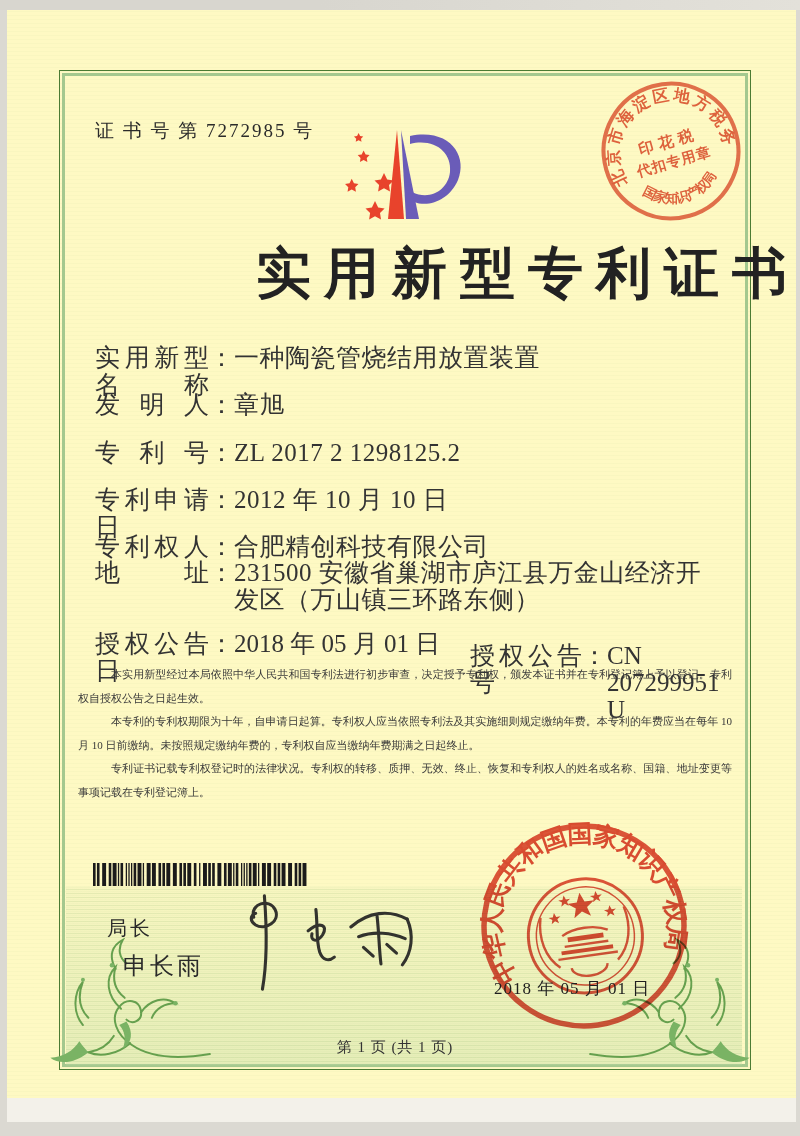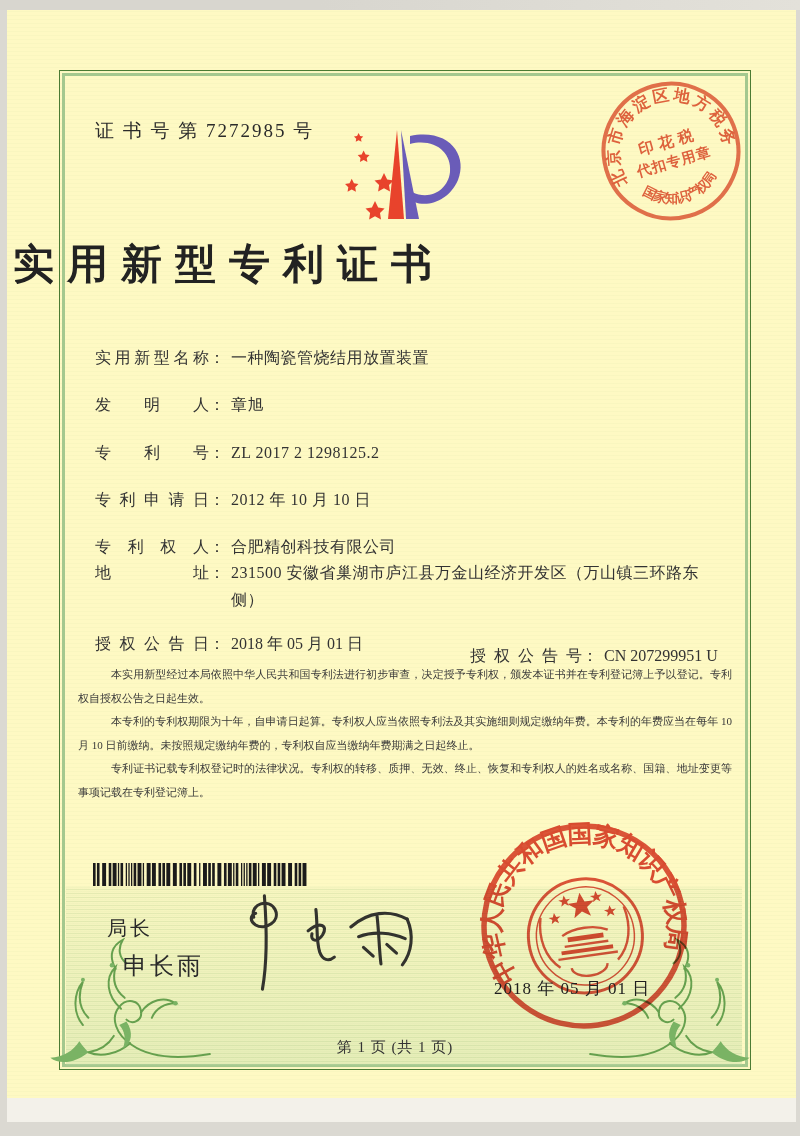--- a/index.html
+++ b/index.html
@@ -48,24 +48,24 @@
 
   .txt{position:absolute;z-index:5;color:#2e2e2e;}
 
   #cert-no{left:95px;top:118px;font-size:19px;letter-spacing:2px;color:#2b2b2b;}
 
   #logo{position:absolute;left:322px;top:122px;width:152px;height:114px;z-index:5;}
 
   #tax-stamp{position:absolute;left:597px;top:77px;width:148px;height:148px;z-index:6;
     transform:rotate(-16deg);mix-blend-mode:multiply;opacity:.92;}
 
-  #title{left:0;top:237px;width:800px;text-align:left;
-    font-size:41px;font-weight:600;letter-spacing:13px;padding-left:13px;box-sizing:border-box;color:#222;}
-
-  .frow{position:absolute;left:95px;width:616px;font-size:16px;line-height:27px;display:flex;z-index:5;color:#333;}
+  #title{left:0;top:237px;width:800px;text-align:right;
+    font-size:55px;font-weight:600;letter-spacing:13px;padding-left:13px;box-sizing:border-box;color:#222;}
+
+  .frow{position:absolute;left:95px;width:616px;font-size:25px;line-height:27px;display:flex;z-index:5;color:#333;}
   .flabel{flex:0 0 114px;text-align:justify;text-align-last:justify;}
   .fcolon{flex:0 0 22px;}
   .fvalue{flex:1;letter-spacing:.5px;}
   #frow-0{top:344px;} #frow-1{top:391px;} #frow-2{top:439px;}
   #frow-3{top:486px;justify-content:flex-end;} #frow-4{top:533px;} #frow-5{top:544px;margin-top:15px;}
   #frow-grant{top:630px;}
   .grant-right{position:absolute;left:375px;top:12px;display:flex;width:260px;}
   .grant-right .flabel{flex:0 0 112px;}
 
   #body-text{position:absolute;left:78px;top:663px;width:654px;z-index:5;

